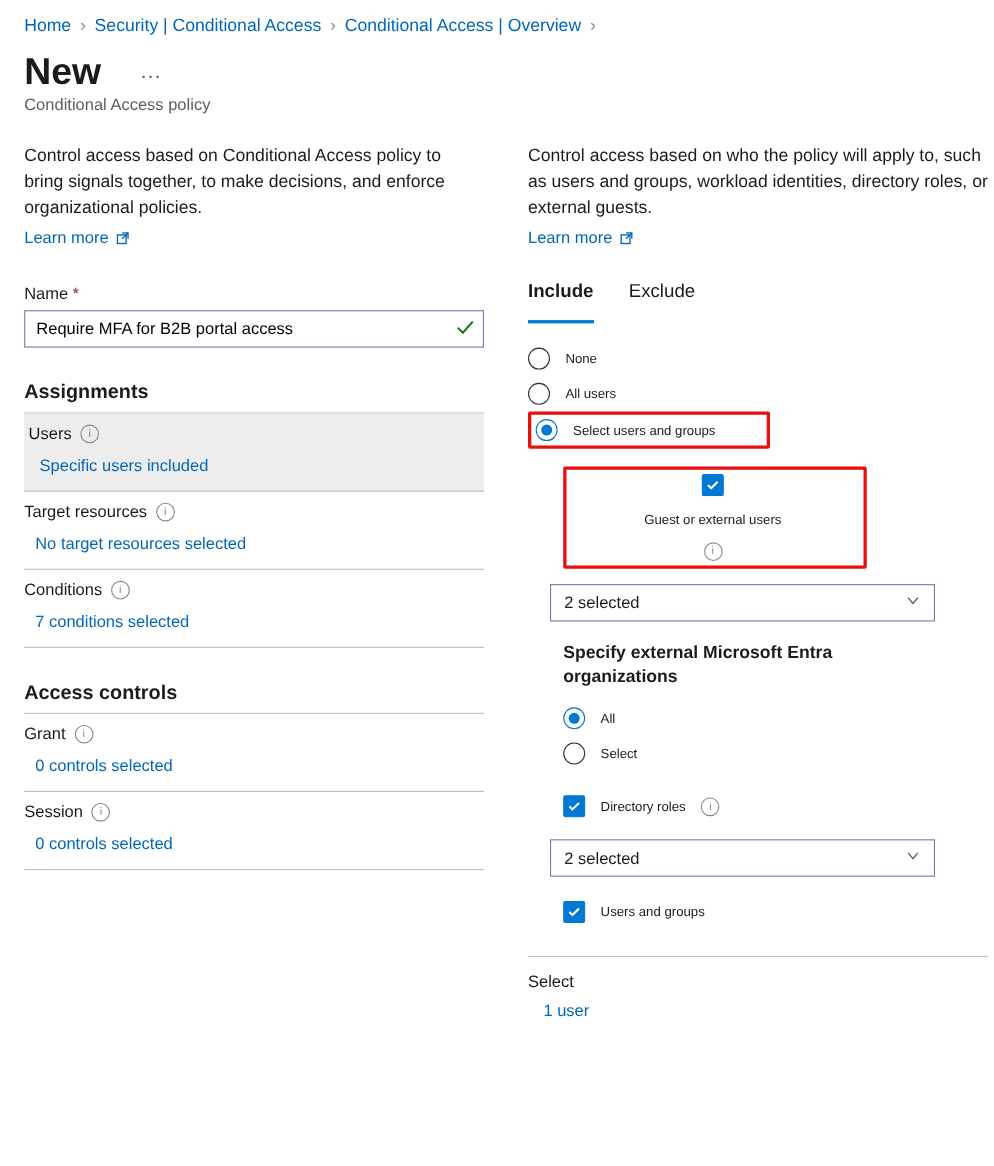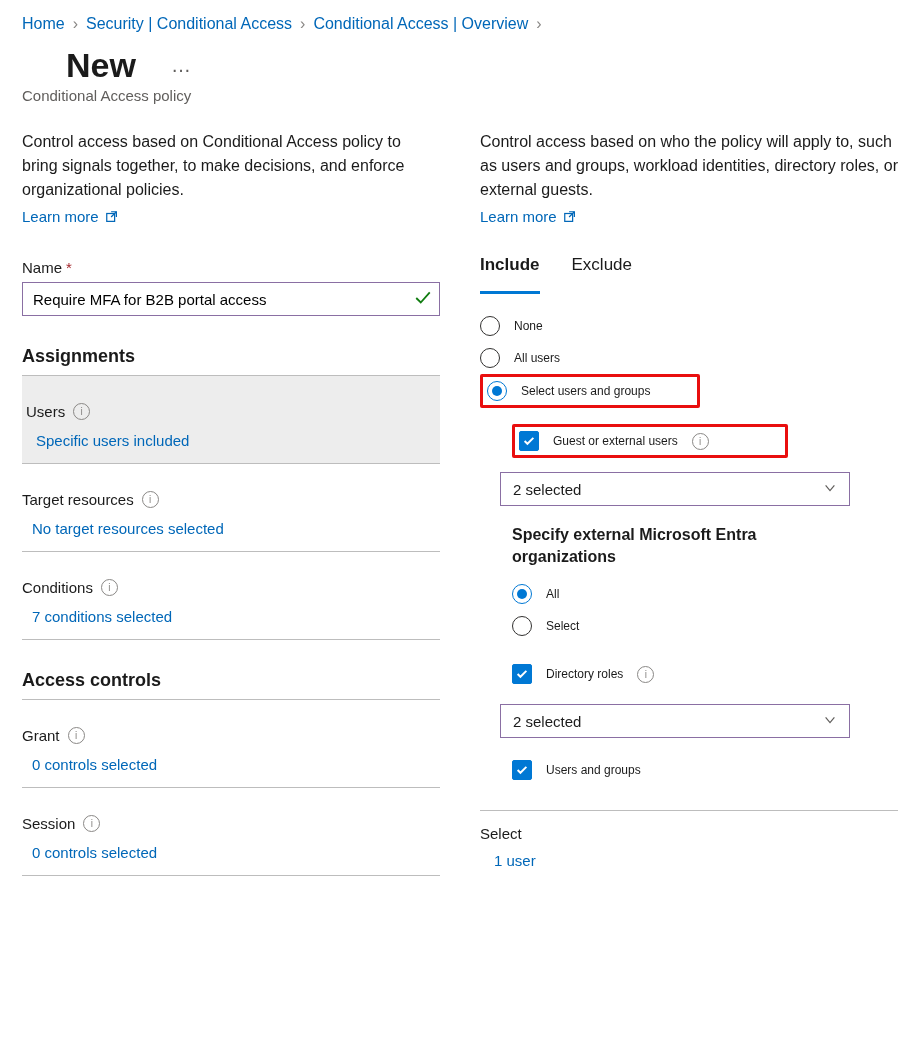--- a/index.html
+++ b/index.html
@@ -18,42 +18,42 @@
   }
   html,body{margin:0;padding:0;font-family:"Segoe UI",Segoe,Arial,sans-serif;color:var(--text);font-size:15px;background:#fff;}
   .page{width:904px;min-height:1060px;box-sizing:border-box;padding:14px 22px 30px 22px;}
 
   
   .breadcrumb{display:flex;align-items:center;gap:6px;font-size:16px;color:var(--blue);line-height:20px;margin-bottom:12px;}
   .breadcrumb a{color:var(--blue);text-decoration:none;cursor:pointer;}
   .breadcrumb .chev{color:#8a8886;margin:0 2px;}
 
   
-  .title-row{display:flex;align-items:center;gap:35px;margin-left:44px;}
+  .title-row{display:flex;align-items:center;gap:35px;}
   .page-title{font-size:34px;font-weight:600;margin:0;}
   .more-dots{color:#605e5c;font-size:20px;letter-spacing:2px;cursor:pointer;}
   .subtitle{color:var(--gray);font-size:15px;margin-top:2px;margin-bottom:26px;}
 
   
   .cols{display:flex;gap:40px;align-items:flex-start;}
   .col{flex:0 0 418px;}
 
   .desc{font-size:16px;line-height:24px;margin-bottom:6px;}
   .learn-link{color:var(--blue);text-decoration:none;cursor:pointer;display:inline-flex;align-items:center;gap:6px;}
   .ext-icon{display:inline-block;width:14px;height:14px;}
 
   .field-label{margin-top:34px;font-size:15px;}
   .required{color:#a4262c;margin-left:4px;}
   .text-input-wrap{position:relative;margin-top:6px;}
   .text-input{width:100%;box-sizing:border-box;border:1px solid var(--purple);padding:6px 46px 6px 10px;font-size:15px;height:34px;}
   .check-ok{position:absolute;right:8px;top:7px;color:var(--green);}
 
   .section-title{font-size:18px;font-weight:700;margin-top:30px;padding-bottom:8px;border-bottom:1px solid var(--border);}
 
-  .panel-item{padding:27px 10px 8px 0;border-bottom:1px solid var(--border);}
+  .panel-item{padding:10px 10px 8px 0;border-bottom:1px solid var(--border);}
   .panel-item.selected{background:var(--panel-selected);padding-left:4px;}
   .panel-head{display:flex;align-items:center;gap:8px;font-size:15px;color:var(--text);}
   .panel-status{color:var(--blue);font-size:15px;margin:12px 0 6px 10px;display:inline-block;cursor:pointer;}
 
   .info-icon{display:inline-flex;width:15px;height:15px;border:1px solid #8a8886;border-radius:50%;align-items:center;justify-content:center;font-size:10px;color:#8a8886;cursor:default;}
 
   
   .tabs{display:flex;gap:32px;border-bottom:0;margin-top:30px;}
   .tab{font-size:17px;padding-bottom:16px;cursor:pointer;color:var(--text);}
   .tab.active{font-weight:600;border-bottom:3px solid var(--azure-blue);}
@@ -65,21 +65,21 @@
   .radio-inner{width:10px;height:10px;border-radius:50%;background:var(--azure-blue);}
 
   .checkbox{width:20px;height:20px;border:1px solid #323130;border-radius:2px;display:flex;align-items:center;justify-content:center;box-sizing:border-box;}
   .checkbox.checked{background:var(--azure-blue);border-color:var(--azure-blue);color:#fff;}
   .checkbox.checked svg{display:block;}
   .checkbox svg{display:none;}
   .check-label{font-size:12px;}
 
   .highlight-red{border:3px solid var(--hl-red);padding:2px 6px;border-radius:2px;box-sizing:border-box;}
   .hl-row1{display:inline-flex;align-items:center;gap:14px;padding:4px 12px 4px 4px;width:220px;}
-  .hl-row2{display:inline-flex;align-items:center;gap:14px;padding:4px 8px 4px 4px;margin-left:32px;margin-top:16px;width:276px;}
+  .hl-row2{display:inline-flex;align-items:center;gap:14px;padding:4px 8px 4px 4px;margin-left:32px;margin-top:16px;width:276px;flex-direction:column;}
 
   .dropdown{margin-left:20px;margin-top:14px;border:1px solid var(--purple);height:34px;width:350px;display:flex;align-items:center;justify-content:space-between;padding:0 12px;box-sizing:border-box;cursor:pointer;font-size:15px;}
   .chev-down{color:#605e5c;}
 
   .sub-heading{margin-left:32px;margin-top:18px;font-size:16px;font-weight:600;max-width:330px;line-height:22px;}
   .radio-sub{margin-left:32px;margin-top:10px;}
 
   .indent-check{margin-left:32px;margin-top:16px;}
 
   .select-block{border-top:1px solid var(--border);margin-top:24px;padding-top:14px;}

